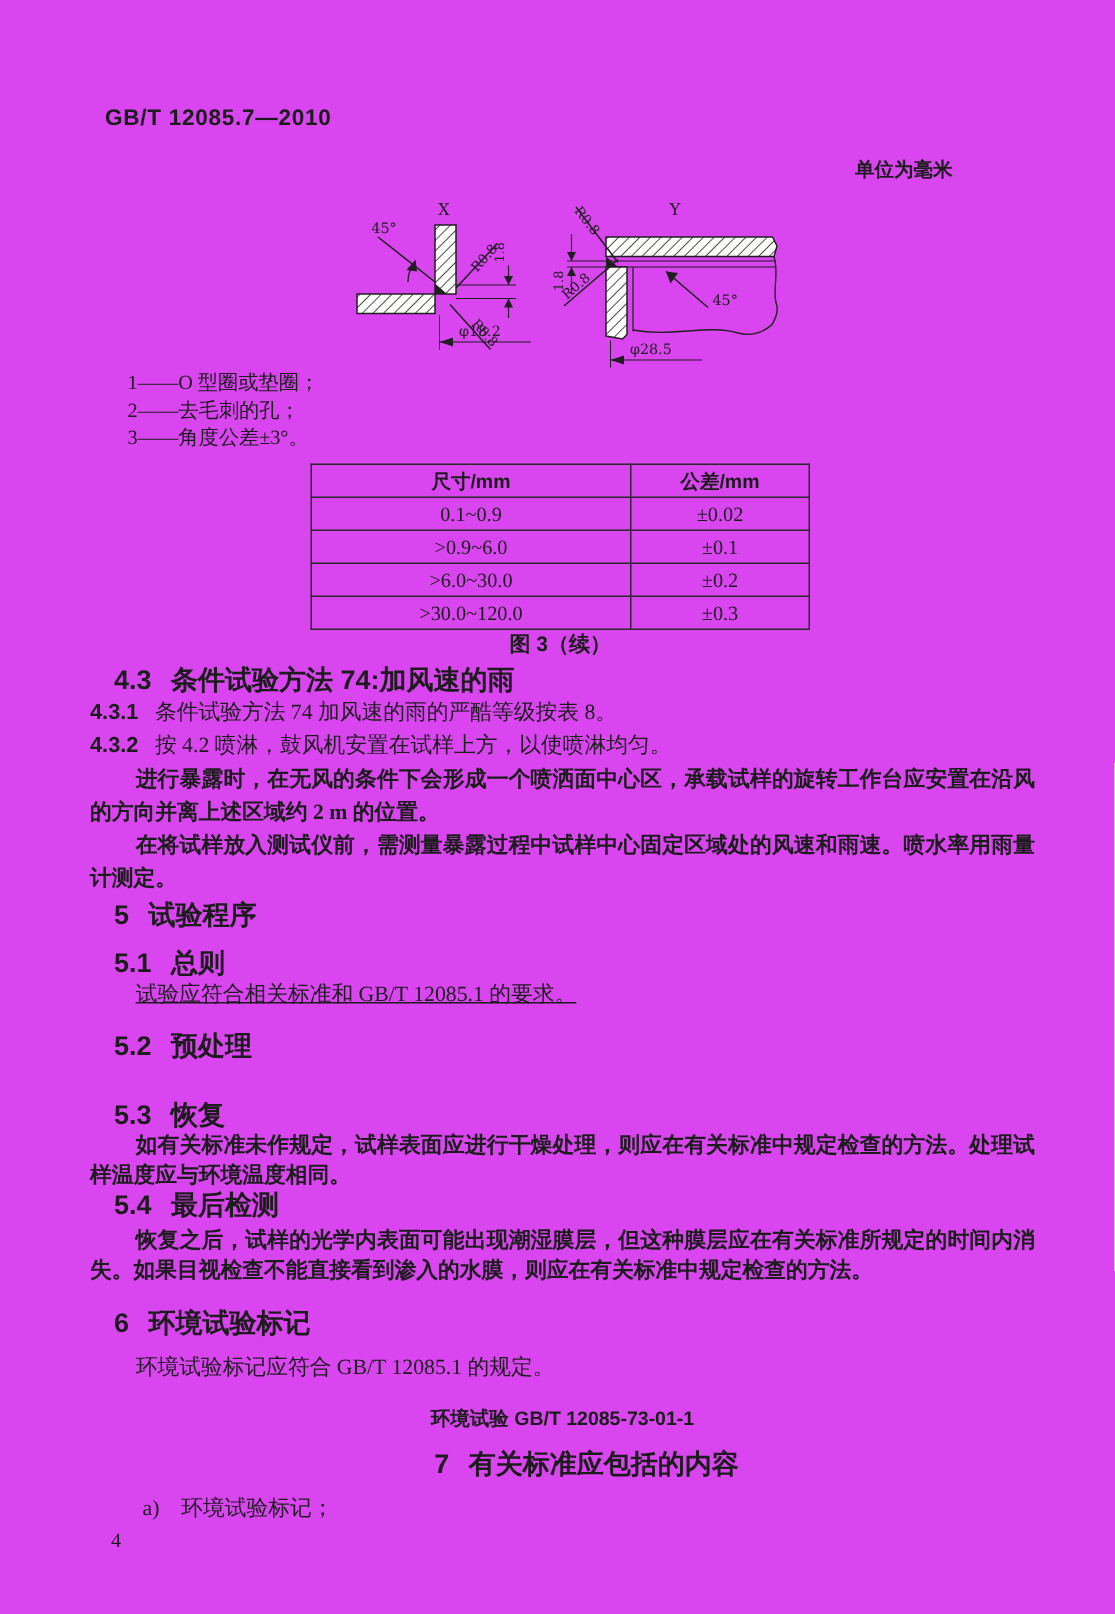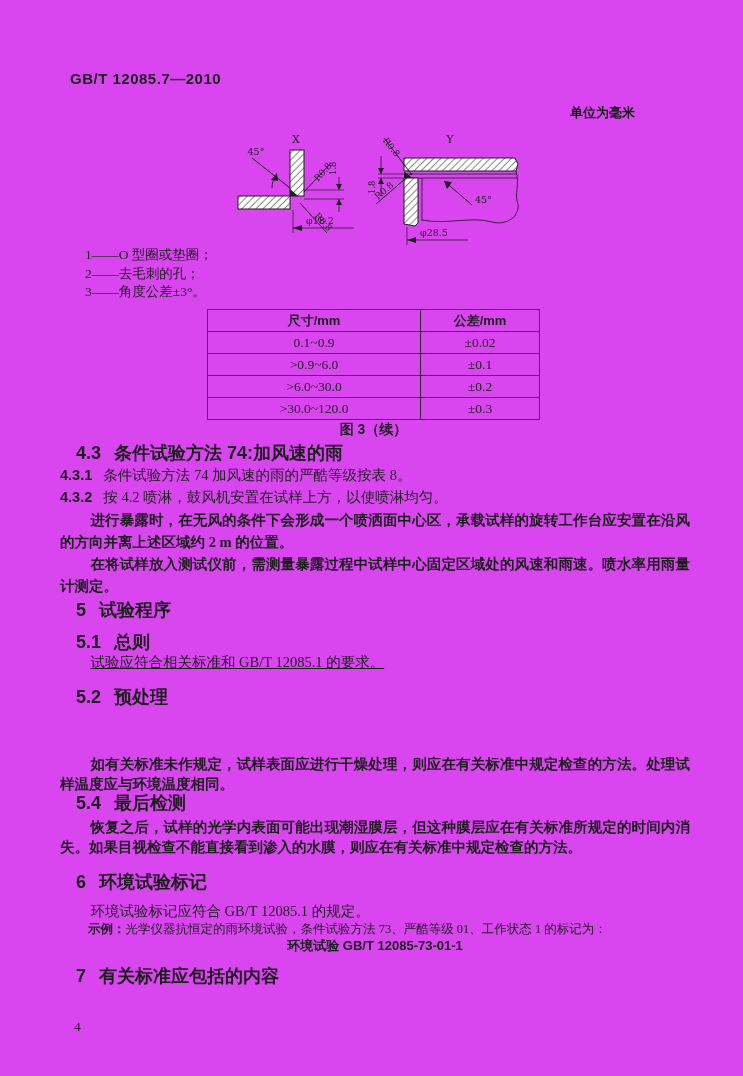--- a/index.html
+++ b/index.html
@@ -176,35 +176,36 @@
   </div>
   <div class="abs clause-head" style="top:632px;">
     <span class="cnum">5.1</span><span>总则</span>
   </div>
   <div class="abs body-line" style="top:653px;text-decoration:underline;">试验应符合相关标准和 GB/T 12085.1 的要求。</div>
 
   <div class="abs clause-head" style="top:671px;margin-top:16px;">
     <span class="cnum">5.2</span><span>预处理</span>
   </div>
 
+  <div class="abs clause-head" style="top:733px;">
+    <span class="cnum">5.3</span><span>恢复</span>
+  </div>
   <div class="abs para" style="top:754px; line-height:20px;">如有关标准未作规定，试样表面应进行干燥处理，则应在有关标准中规定检查的方法。处理试样温度应与环境温度相同。</div>
 
   <div class="abs clause-head" style="top:793px;">
     <span class="cnum">5.4</span><span>最后检测</span>
   </div>
   <div class="abs para" style="top:818px; line-height:19.5px;">恢复之后，试样的光学内表面可能出现潮湿膜层，但这种膜层应在有关标准所规定的时间内消失。如果目视检查不能直接看到渗入的水膜，则应在有关标准中规定检查的方法。</div>
 
   <div class="abs clause-head" style="top:872px;">
     <span class="cnum">6</span><span>环境试验标记</span>
   </div>
   <div class="abs body-line" style="top:902px;">环境试验标记应符合 GB/T 12085.1 的规定。</div>
-  <div class="abs example-line" style="top:921px;">
-    <span class="ex-label">示例：</span><span>光学仪器抗恒定的雨环境试验，条件试验方法 73、严酷等级 01、工作状态 1 的标记为：</span>
-  </div>
   <div class="abs example-mark" style="top:937px;text-align:center;">环境试验 GB/T 12085-73-01-1</div>
 
-  <div class="abs clause-head" style="top:966px;">
+  <div class="abs clause-head" style="top:966px;text-align:center;">
     <span class="cnum">7</span><span>有关标准应包括的内容</span>
   </div>
+  <div class="abs item-line" style="top:996px;">a)　环境试验标记；</div>
 
   <div class="abs page-number">4</div>
 
 </div>
 
 </body></html>

